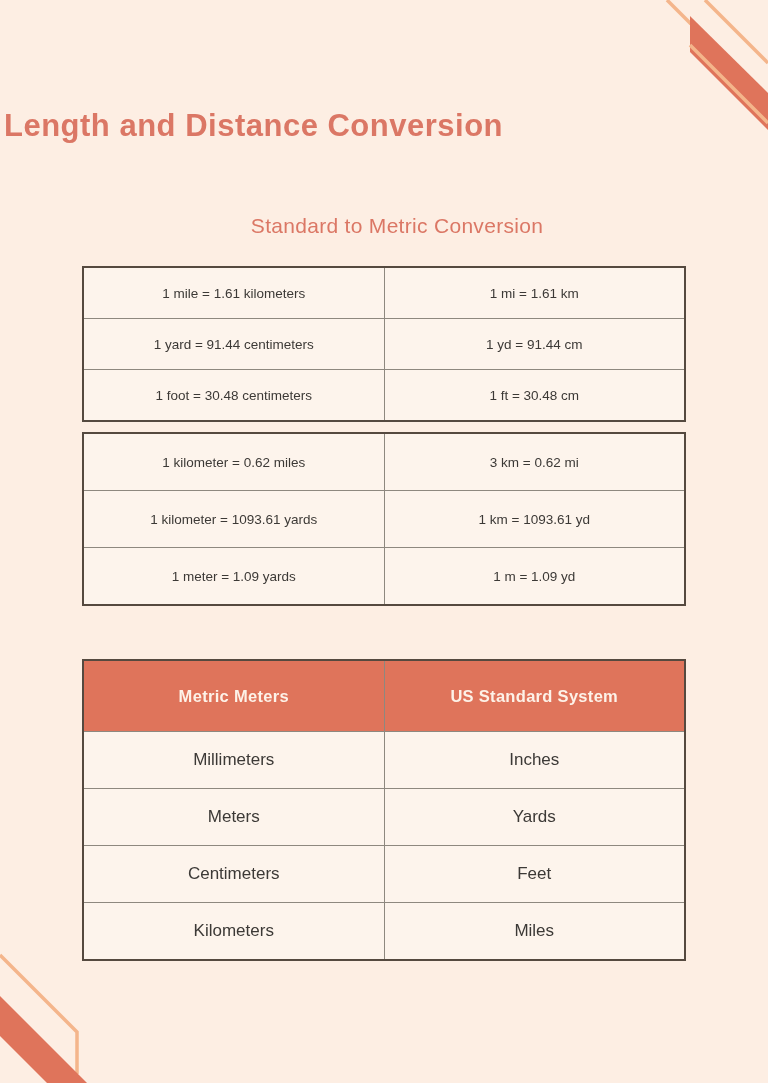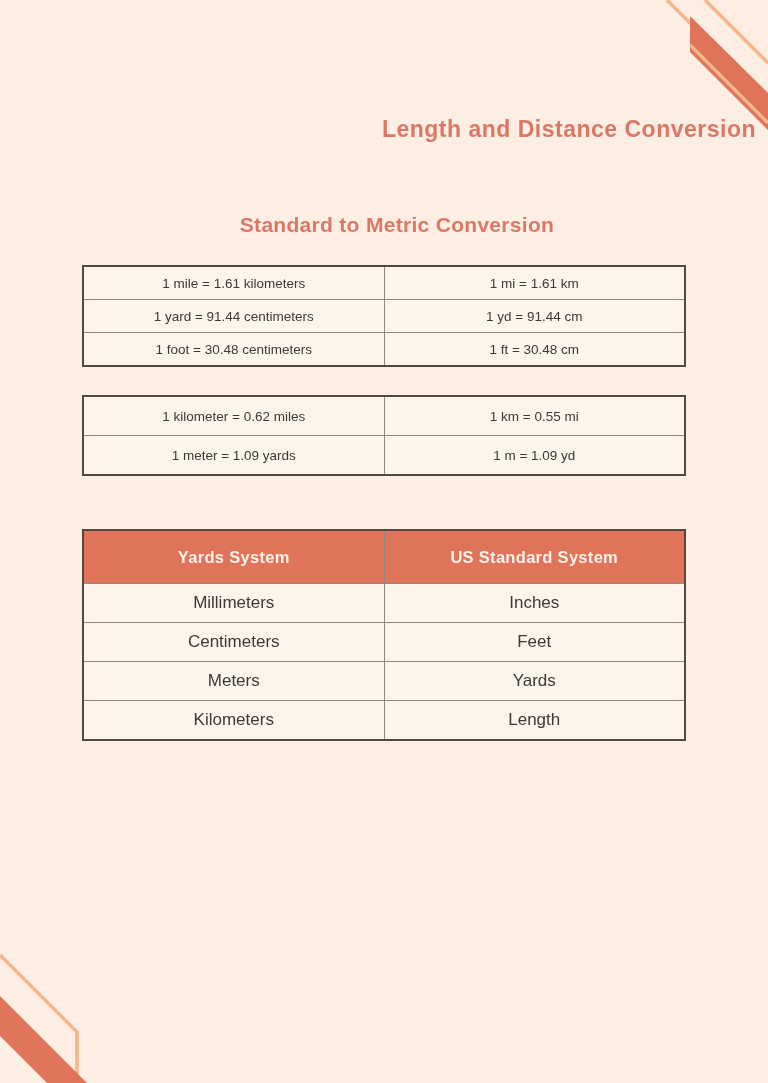--- a/index.html
+++ b/index.html
@@ -22,57 +22,57 @@
     overflow:hidden;
   }
   .deco{position:absolute;pointer-events:none;}
   .deco.top-right{top:0;right:0;}
   .deco.bottom-left{bottom:0;left:0;}
   .band{fill:var(--accent-coral);}
   .stripe{stroke:var(--stripe-light);stroke-width:3.5;fill:none;}
 
   .title{
     padding-top:104px;
-    margin:12px;
-    text-align:right;
-    font-size:23px;
+    margin:4px;
+    text-align:left;
+    font-size:31px;
     font-weight:bold;
     letter-spacing:0.5px;
     color:var(--title-color);
   }
   .section-heading{
     margin:0;
     text-align:center;
     font-size:21px;
-    font-weight:bold;
+    font-weight:normal;
     letter-spacing:0.3px;
     color:var(--title-color);
     padding-left:26px;
   }
   .h1-space{margin-top:70px;}
   .h2-space{margin-top:36px;}
 
   table{
     width:604px;
     margin:0 auto;
     border-collapse:collapse;
     border:2px solid var(--border-dark);
     table-layout:fixed;
   }
   .t1-space{margin-top:28px;}
-  .t2-space{margin-top:28px;}
+  .t2-space{margin-top:10px;}
   .t3-space{margin-top:53px;}
   td,th{
     border:1px solid var(--border-light);
     text-align:center;
     vertical-align:middle;
     background:var(--cell-bg);
     color:var(--text-color);
     font-size:13.5px;
-    padding:0;
+    padding:9px;
   }
   .conv-table td{height:32px;}
   .conv-table.tall td{height:38px;}
   .system-table th{
     height:52px;
     background:var(--accent-coral);
     color:var(--header-text);
     font-size:16.5px;
     font-weight:bold;
     letter-spacing:0.3px;
@@ -115,49 +115,53 @@
         <td>1 ft = 30.48 cm</td>
       </tr>
     </tbody>
   </table>
 
 
   <table class="conv-table tall t2-space">
     <tbody>
       <tr>
         <td>1 kilometer = 0.62 miles</td>
-        <td>1 km = 0.55 mi</td>
+        <td>3 km = 0.62 mi</td>
+      </tr>
+      <tr>
+        <td>1 kilometer = 1093.61 yards</td>
+        <td>1 km = 1093.61 yd</td>
       </tr>
       <tr>
         <td>1 meter = 1.09 yards</td>
         <td>1 m = 1.09 yd</td>
       </tr>
     </tbody>
   </table>
 
   <table class="system-table t3-space">
     <thead>
       <tr>
-        <th>Yards System</th>
+        <th>Metric Meters</th>
         <th>US Standard System</th>
       </tr>
     </thead>
     <tbody>
       <tr>
         <td>Millimeters</td>
         <td>Inches</td>
       </tr>
       <tr>
+        <td>Meters</td>
+        <td>Yards</td>
+      </tr>
+      <tr>
         <td>Centimeters</td>
         <td>Feet</td>
       </tr>
       <tr>
-        <td>Meters</td>
-        <td>Yards</td>
-      </tr>
-      <tr>
         <td>Kilometers</td>
-        <td>Length</td>
+        <td>Miles</td>
       </tr>
     </tbody>
   </table>
 
 </div>
 
 </body></html>

